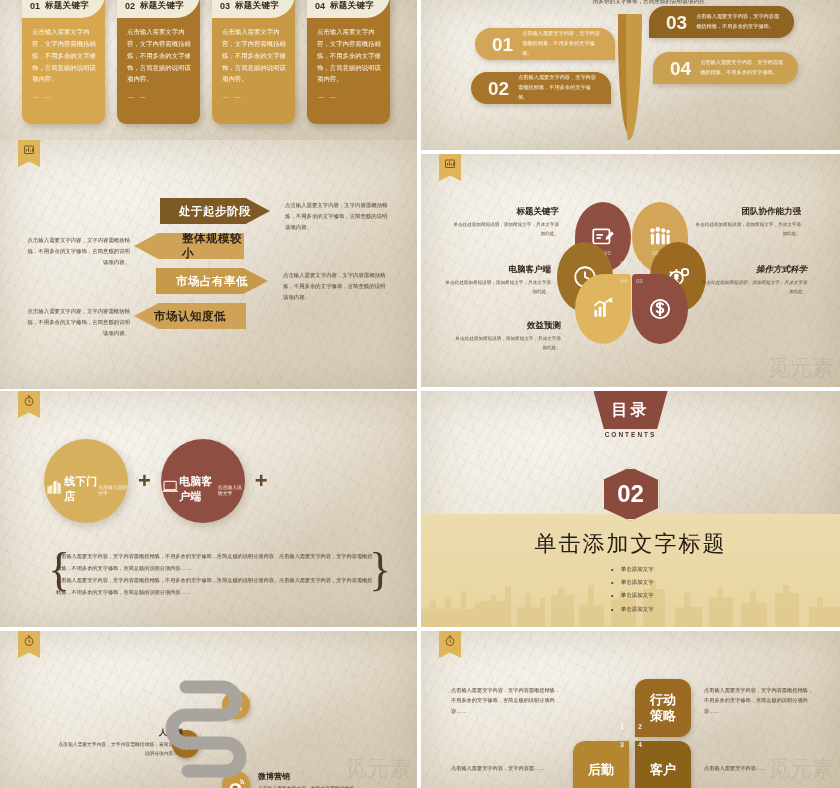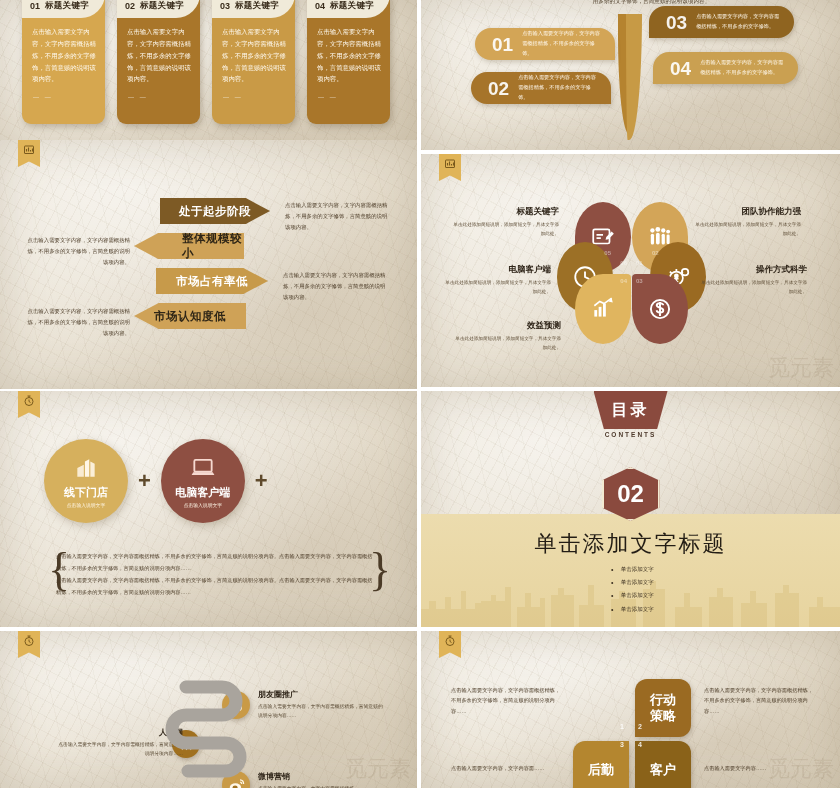--- a/index.html
+++ b/index.html
@@ -99,26 +99,26 @@
   .pt-ml{left:-9px;top:40px;background:#9c7026;border-radius:50% 50% 50% 50%;}
   .pt-mr{left:84px;top:40px;background:#9a6a22;border-radius:50%;}
   .pt-bl{left:9px;top:72px;background:#e0b55f;border-radius:50% 4px 50% 50%;}
   .pt-br{left:66px;top:72px;background:#8e4f42;border-radius:4px 50% 50% 50%;}
   .petal svg{width:26px;height:26px;}
   .fl-lbl{position:absolute;width:108px;}
   .fl-lbl .h{font-size:8.5px;font-weight:bold;color:#30261a;margin-bottom:3px;}
   .fl-lbl .p{font-size:4.6px;line-height:1.9;color:#5b4a33;}
   .fl-l{text-align:right;} .fl-r{text-align:right;}
   .fb1{left:30px;top:52px;} .fb2{left:272px;top:52px;}
-  .fb3{left:22px;top:110px;} .fb4{left:278px;top:110px;}
+  .fb3{left:22px;top:110px;} .fb4{left:278px;top:110px;font-style:italic;}
   .fb5{left:32px;top:166px;} .fb6{left:272px;top:166px;}
 
   
   .circrow{position:absolute;left:44px;top:48px;display:flex;align-items:center;gap:10px;}
-  .circ{width:84px;height:84px;border-radius:50%;display:flex;flex-direction:column;
+  .circ{width:84px;height:84px;border-radius:50%;display:flex;flex-direction:row;
     align-items:center;justify-content:flex-start;padding-top:16px;box-sizing:border-box;
     box-shadow:2px 3px 8px rgba(90,70,40,.25);}
   .circ svg{width:26px;height:26px;margin-bottom:4px;}
   .circ .ct{font-size:11px;font-weight:bold;color:#fff;}
   .circ .cs{font-size:4.8px;color:#fff6e6;margin-top:2px;}
   .cz1{background:#d6b05d;} .cz2{background:#8e4f42;} .cz3{background:#b07d2a;}
   .plus{font-size:22px;color:#5f4a2c;font-weight:bold;}
   .bracetext{position:absolute;left:56px;right:40px;top:160px;font-size:5.2px;line-height:2.3;color:#4b3b27;}
   .brace{position:absolute;font-size:46px;color:#4b3b27;line-height:1;font-family:"Liberation Serif",serif;}
   .brL{left:48px;top:156px;} .brR{right:26px;top:156px;}
@@ -461,24 +461,20 @@
         </svg>
       </div>
       <div class="znode zn3">
         <svg viewBox="0 0 24 24" fill="#fff7e8">
           <ellipse cx="10.5" cy="14.5" rx="8" ry="5.6"></ellipse>
           <ellipse cx="10" cy="14.5" rx="3.6" ry="2.6" fill="#a0701f"></ellipse>
           <path d="M17 4.2a5.6 5.6 0 0 1 5 5.6" fill="none" stroke="#fff7e8" stroke-width="1.8"></path>
           <path d="M17.2 7.2a2.6 2.6 0 0 1 2.3 2.6" fill="none" stroke="#fff7e8" stroke-width="1.6"></path>
         </svg>
       </div>
-      <div class="zlab zl1">
-        <div class="h">朋友圈推广</div>
-        <div class="p">点击输入需要文字内容，文字内容需概括精炼，言简意赅的说明分项内容……</div>
-      </div>
       <div class="zlab zl2">
         <div class="h">人人网</div>
         <div class="p">点击输入需要文字内容，文字内容需概括精炼，言简意赅的说明分项内容……</div>
       </div>
       <div class="zlab zl3">
         <div class="h">微博营销</div>
         <div class="p">点击输入需要文字内容，文字内容需概括精炼……</div>
       </div>
       <div class="wm">觅元素</div>
     </div>

